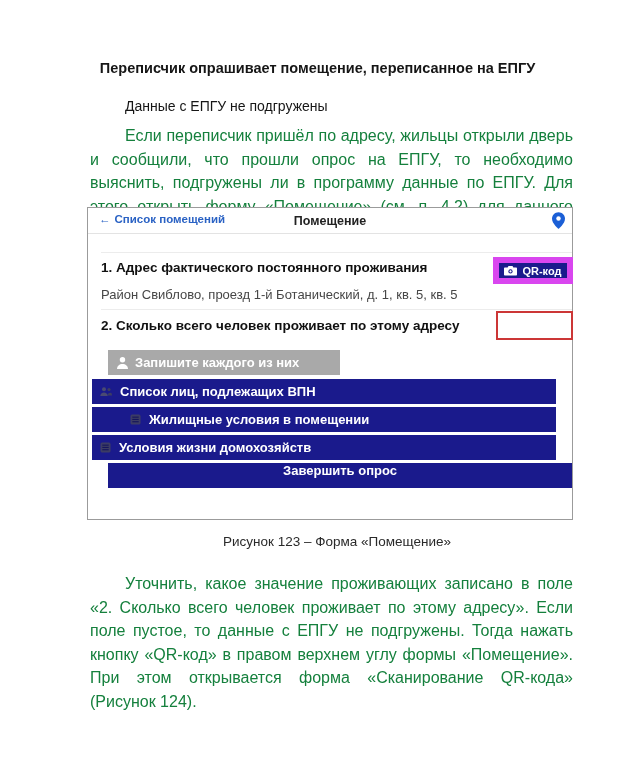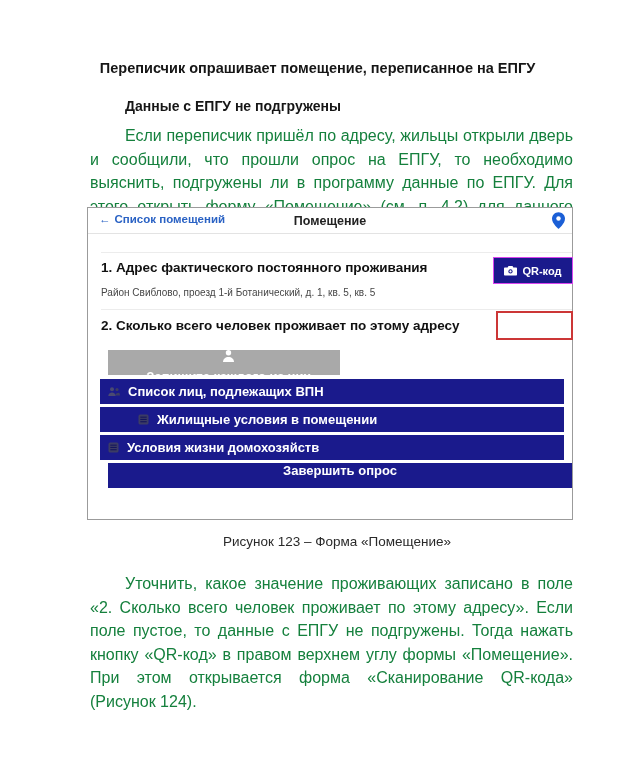--- a/index.html
+++ b/index.html
@@ -11,21 +11,21 @@
     overflow: hidden;
   }
 
   
   .doc-title {
     position: absolute; top: 60px; left: 0; width: 629px;
     text-align: center; font-size: 14.5px; font-weight: bold; color: #161616; padding-left: 6px;
   }
   .doc-subtitle {
     position: absolute; top: 98px; left: 125px;
-    font-size: 14px; font-weight: bold; color: #161616;
+    font-size: 14px; font-weight: normal; color: #161616;
   }
   .para {
     position: absolute; left: 90px; width: 483px;
     font-size: 16px; line-height: 23.5px;
     text-align: justify; text-align-last: left; text-indent: 35px;
     color: #15803d;
   }
   #para-1 { top: 124px; }
   #para-2 { top: 572px; }
   .fig-caption {
@@ -59,51 +59,51 @@
 
   .q-label {
     position: absolute; left: 13px;
     font-size: 13.5px; font-weight: bold; color: #111111;
   }
   #q1-label { top: 52px; }
   #q2-label { top: 110px; }
 
   .qr-button {
     position: absolute; left: 405px; top: 49px; width: 80px; height: 27px;
-    background: #1a1a8c; border: 1px solid #d946ef; color: #ffffff;
+    background: #1a1a8c; border: 6px solid #d946ef; color: #ffffff;
     font-size: 11px; font-weight: bold;
     display: flex; align-items: center; justify-content: center; gap: 5px;
     cursor: pointer; font-family: inherit;
   }
 
   .addr-value {
     position: absolute; left: 13px; top: 79px;
-    font-size: 10px; color: #464646;
+    font-size: 13px; color: #464646;
   }
 
   .count-input {
     position: absolute; left: 408px; top: 103px; width: 77px; height: 29px;
     background: #ffffff; border: 2px solid #cc3636;
     font-size: 13px; font-family: inherit; padding: 0 5px;
   }
 
   .record-button {
     position: absolute; left: 20px; top: 142px; width: 232px; height: 25px;
     background: #a9a9a9; border: none; color: #ffffff;
     font-size: 13px; font-weight: bold;
     display: flex; align-items: center; gap: 7px; padding-left: 9px;
-    cursor: pointer; font-family: inherit; flex-direction: column;
+    cursor: pointer; font-family: inherit;
   }
   .record-status {
     position: absolute; left: 260px; top: 147px;
     font-size: 11.5px; color: #222222; margin-top: 24px;
   }
 
   .blue-button {
-    position: absolute; left: 12px; width: 464px; height: 25px;
+    position: absolute; left: 4px; width: 464px; height: 25px;
     background: #1a1a8c; border: none; color: #ffffff;
     font-size: 13px; font-weight: bold;
     display: flex; align-items: center; gap: 8px; padding-left: 8px;
     cursor: pointer; font-family: inherit; text-align: left;
   }
   #blue-btn-0 { top: 171px; }
   #blue-btn-1 { top: 199px; padding-left: 38px; }
   #blue-btn-2 { top: 227px; }
   .finish-button {
     position: absolute; left: 20px; top: 255px; width: 464px; height: 25px;

